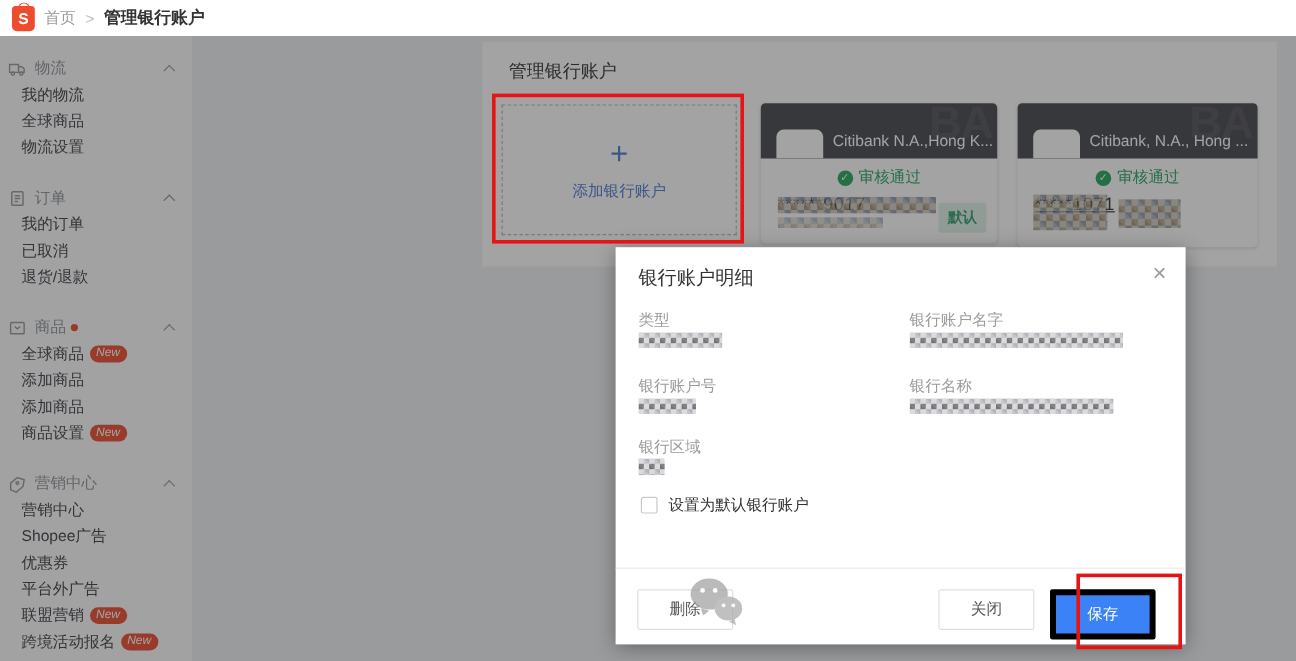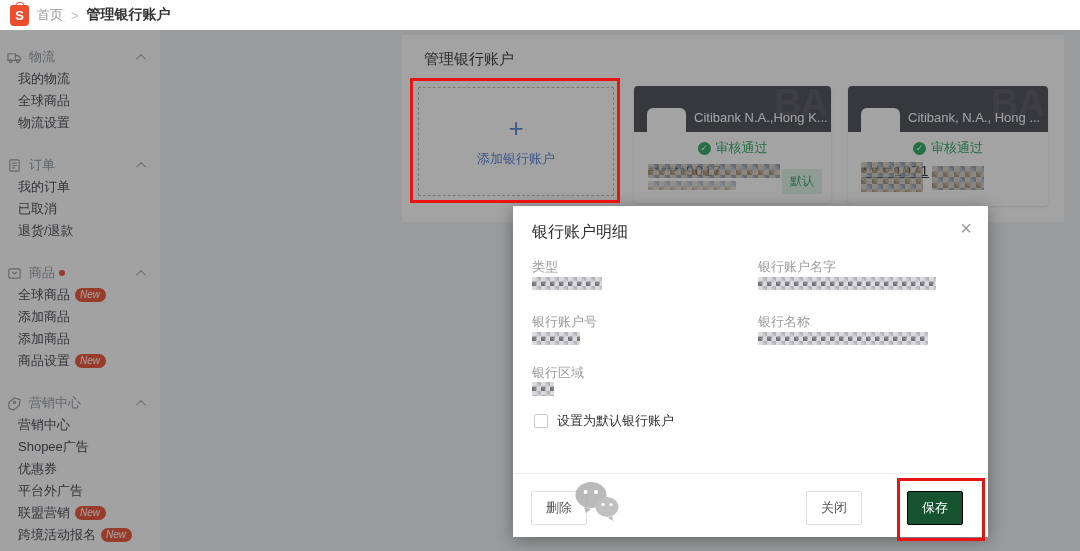--- a/index.html
+++ b/index.html
@@ -50,21 +50,21 @@
   .mosaic { background-image:
       linear-gradient(45deg, rgba(121,99,66,0.55) 25%, transparent 25%, transparent 75%, rgba(84,108,143,0.5) 75%),
       linear-gradient(45deg, rgba(84,108,143,0.5) 25%, rgba(196,186,164,0.7) 25%, rgba(196,186,164,0.7) 75%, rgba(121,99,66,0.55) 75%);
     background-size:11px 11px; background-position:0 0, 5.5px 5.5px; border-radius:1px; }
   .mosaic-gray { background-image:
       linear-gradient(45deg, rgba(60,60,65,0.65) 25%, transparent 25%, transparent 75%, rgba(140,140,150,0.5) 75%),
       linear-gradient(45deg, rgba(140,140,150,0.5) 25%, rgba(210,210,214,0.8) 25%, rgba(210,210,214,0.8) 75%, rgba(60,60,65,0.65) 75%);
     background-size:9px 9px; background-position:0 0, 4.5px 4.5px; border-radius:1px; }
   .bc1-mosaic-a { position:absolute; left:14px; top:78px; width:132px; height:14px; }
   .bc1-mosaic-b { position:absolute; left:14px; top:95px; width:88px; height:9px; opacity:0.7; }
-  .default-badge { position:absolute; right:9px; bottom:9px; background:#dff1e6; color:#2f9e6e; font-size:12px; padding:4px 8px; border-radius:2px; }
+  .default-badge { position:absolute; right:9px; bottom:9px; background:#dff1e6; color:#2f9e6e; font-size:12px; padding:4px 8px; border-radius:2px;font-weight:bold; }
   .bc2-mosaic-a { position:absolute; left:13px; top:76px; width:62px; height:30px; }
   .bc2-mosaic-b { position:absolute; left:84px; top:80px; width:52px; height:24px; }
 
   
   .overlay { position:absolute; left:0; top:30px; width:1080px; height:521px; background:rgba(35,35,38,0.42); z-index:50; }
 
   
   .modal { position:absolute; left:513px; top:206px; width:475px; height:331px; background:#fff; box-shadow:0 3px 16px rgba(0,0,0,0.35); z-index:100; }
   .modal-title { position:absolute; left:19px; top:16px; font-size:16px; color:#333; }
   .modal-close { position:absolute; right:16px; top:12px; font-size:20px; color:#9b9b9b; cursor:pointer; line-height:20px; }
@@ -77,23 +77,23 @@
   .lab-acctnum   { left:19px;  top:107px; }
   .val-acctnum   { left:19px;  top:126px; width:48px; }
   .lab-bankname  { left:245px; top:107px; }
   .val-bankname  { left:245px; top:126px; width:170px; }
   .lab-region    { left:19px;  top:158px; }
   .val-region    { left:19px;  top:176px; width:22px; height:14px; }
   .chk-row { position:absolute; left:21px; top:206px; display:flex; align-items:center; cursor:pointer; }
   .chk-box { width:14px; height:14px; border:1px solid #c9c9c9; border-radius:2px; background:#fff; margin-right:9px; }
   .chk-label { font-size:13px; color:#333; }
   .modal-footer { position:absolute; left:0; bottom:0; width:100%; height:64px; border-top:1px solid #ececec; }
-  .btn { font-size:13px; border-radius:2px; cursor:pointer; padding:7px 14px; display:inline-block; }
+  .btn { font-size:13px; border-radius:2px; cursor:pointer; padding:7px 26px; display:inline-block; }
   .btn-ghost { background:#fff; border:1px solid #e0e0e0; color:#555; }
-  .btn-primary { background:#14532d; border:1px solid #000000; color:#fff; }
+  .btn-primary { background:#3b82f6; border:5px solid #000000; color:#fff; }
   .btn-del { position:absolute; left:18px; top:17px; }
   .btn-close { position:absolute; right:126px; top:17px; }
   .btn-save { position:absolute; right:25px; top:17px; }
 
   
   .annot { position:absolute; border:3px solid #e81414; z-index:150; pointer-events:none; }
   .annot-add { left:410px; top:78px; width:210px; height:125px; }
   .annot-save { left:897px; top:478px; width:88px; height:63px; }
 
   

